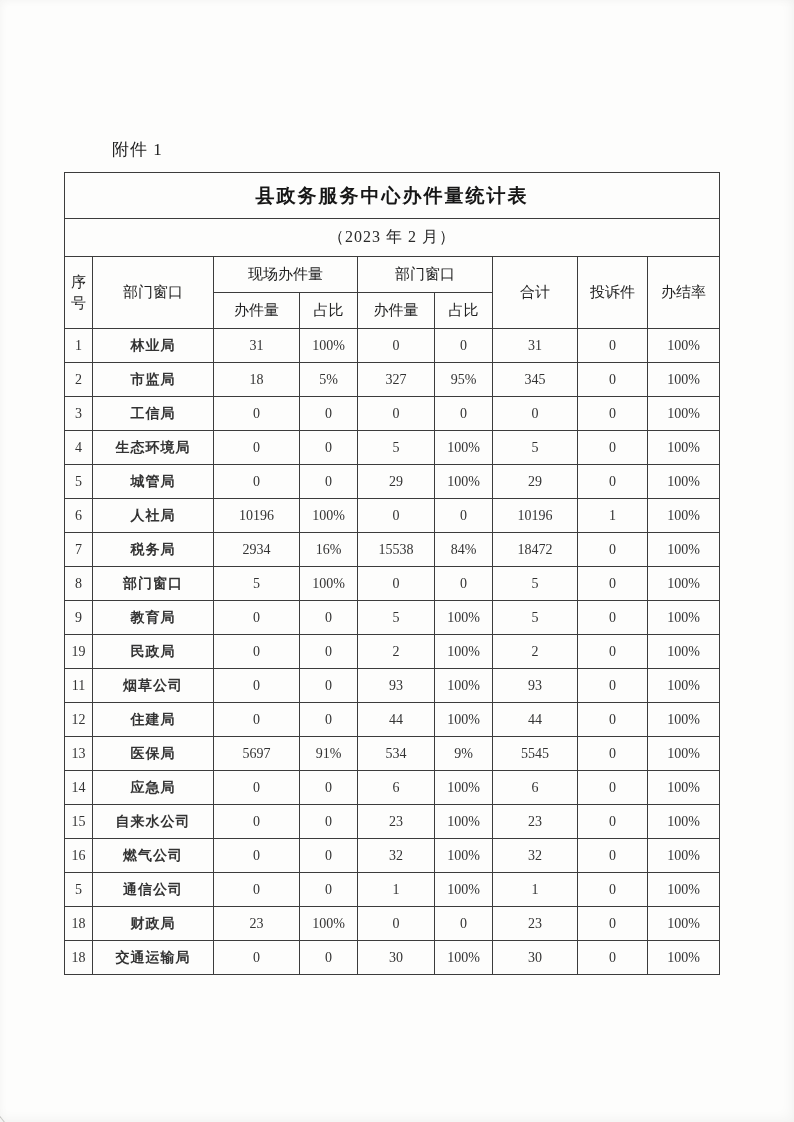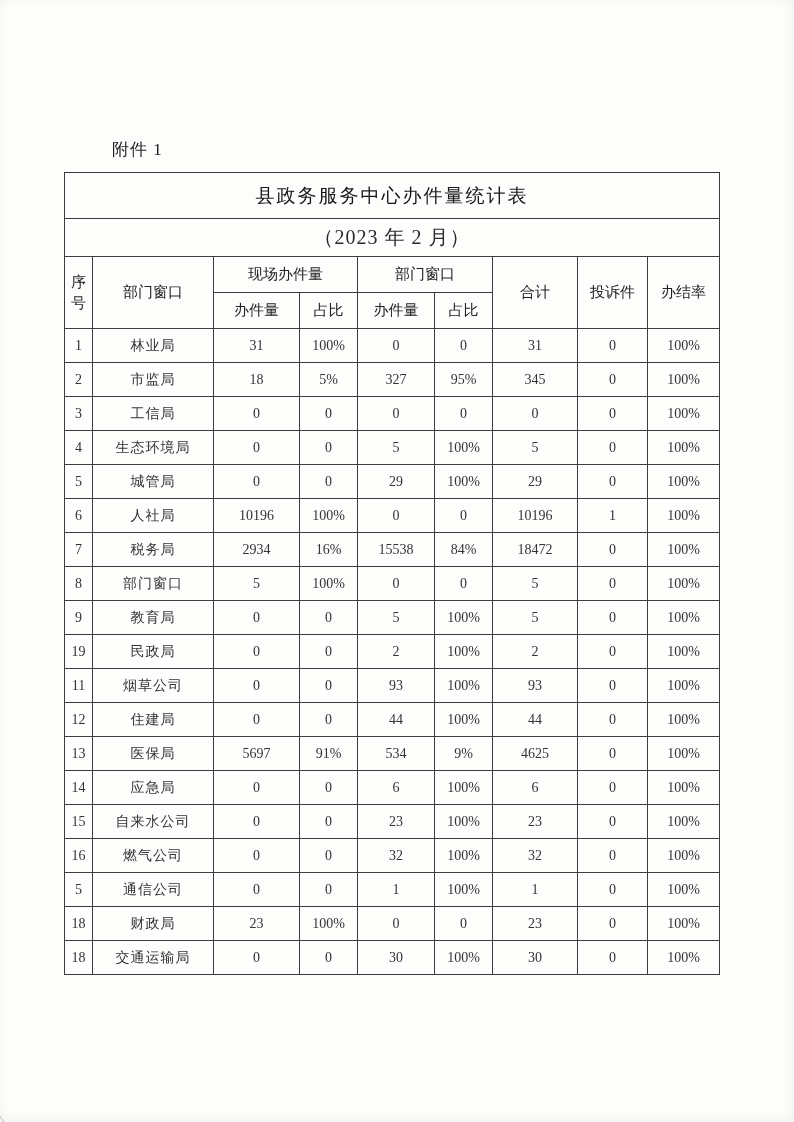--- a/index.html
+++ b/index.html
@@ -41,29 +41,29 @@
     text-align: center;
     vertical-align: middle;
     font-weight: normal;
     font-size: 14px;
     padding: 0 2px;
   }
 
   .stats-table .title-row th {
     height: 46px;
     font-family: "Liberation Sans", "DejaVu Sans", sans-serif;
-    font-weight: normal;
+    font-weight: bold;
     font-size: 19px;
     letter-spacing: 2px;
     color: #161616;
   }
 
   .stats-table .subtitle-row th {
     height: 38px;
-    font-size: 20px;
+    font-size: 16px;
     letter-spacing: 1px;
   }
 
   .stats-table .head-row th {
     height: 36px;
     font-size: 15px;
     color: #222;
   }
 
   .stats-table .seq-head {
@@ -72,20 +72,21 @@
   }
 
   .stats-table tbody td {
     height: 34px;
     font-size: 14px;
     color: #333;
   }
 
   .stats-table tbody td[data-cell="1"] {
     letter-spacing: 1px;
+    font-weight: bold;
   }
 
   
   .scan-line {
     position: absolute;
     left: -18px;
     bottom: 28px;
     width: 110px;
     height: 1px;
     background: #b5b5b2;
@@ -270,21 +271,21 @@
       <td data-cell="7">0</td>
       <td data-cell="8">100%</td>
     </tr>
         <tr>
       <td data-cell="0">13</td>
       <td data-cell="1">医保局</td>
       <td data-cell="2">5697</td>
       <td data-cell="3">91%</td>
       <td data-cell="4">534</td>
       <td data-cell="5">9%</td>
-      <td data-cell="6">4625</td>
+      <td data-cell="6">5545</td>
       <td data-cell="7">0</td>
       <td data-cell="8">100%</td>
     </tr>
         <tr>
       <td data-cell="0">14</td>
       <td data-cell="1">应急局</td>
       <td data-cell="2">0</td>
       <td data-cell="3">0</td>
       <td data-cell="4">6</td>
       <td data-cell="5">100%</td>

